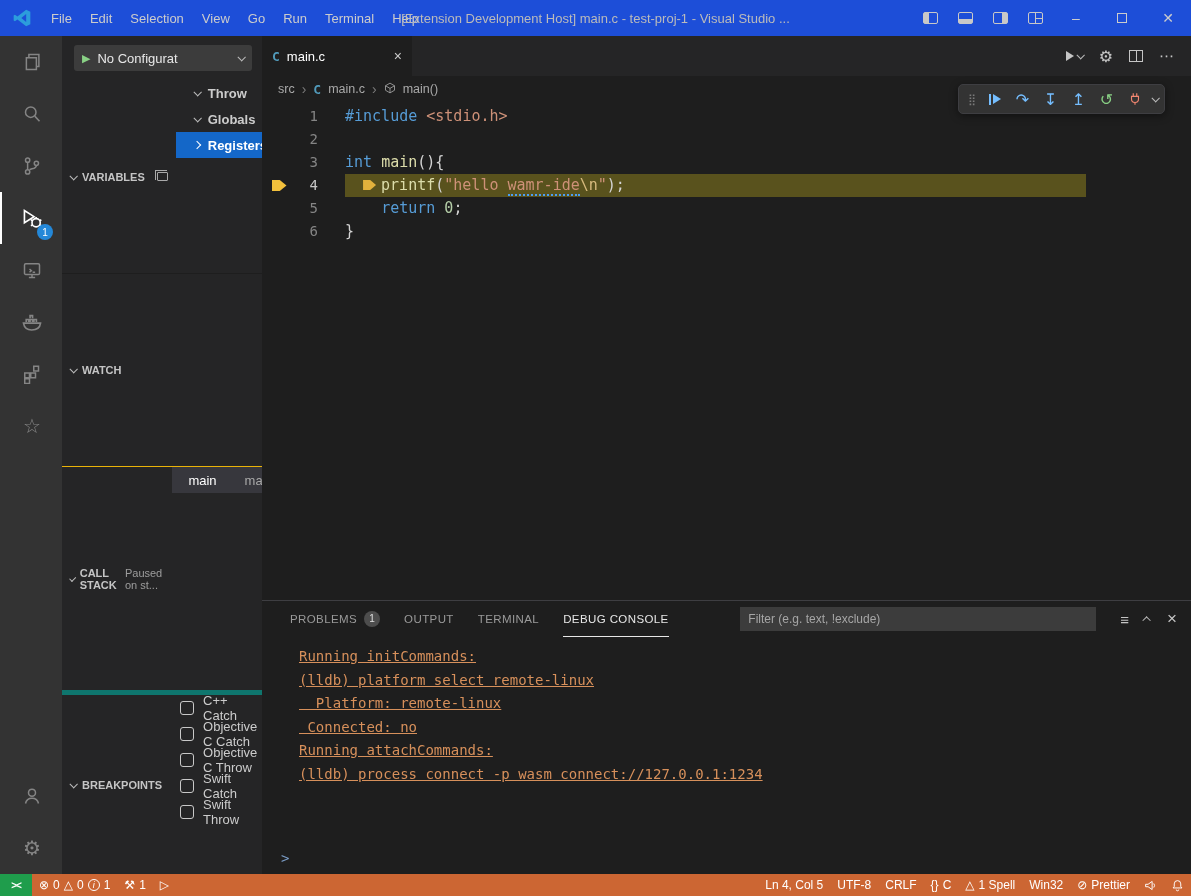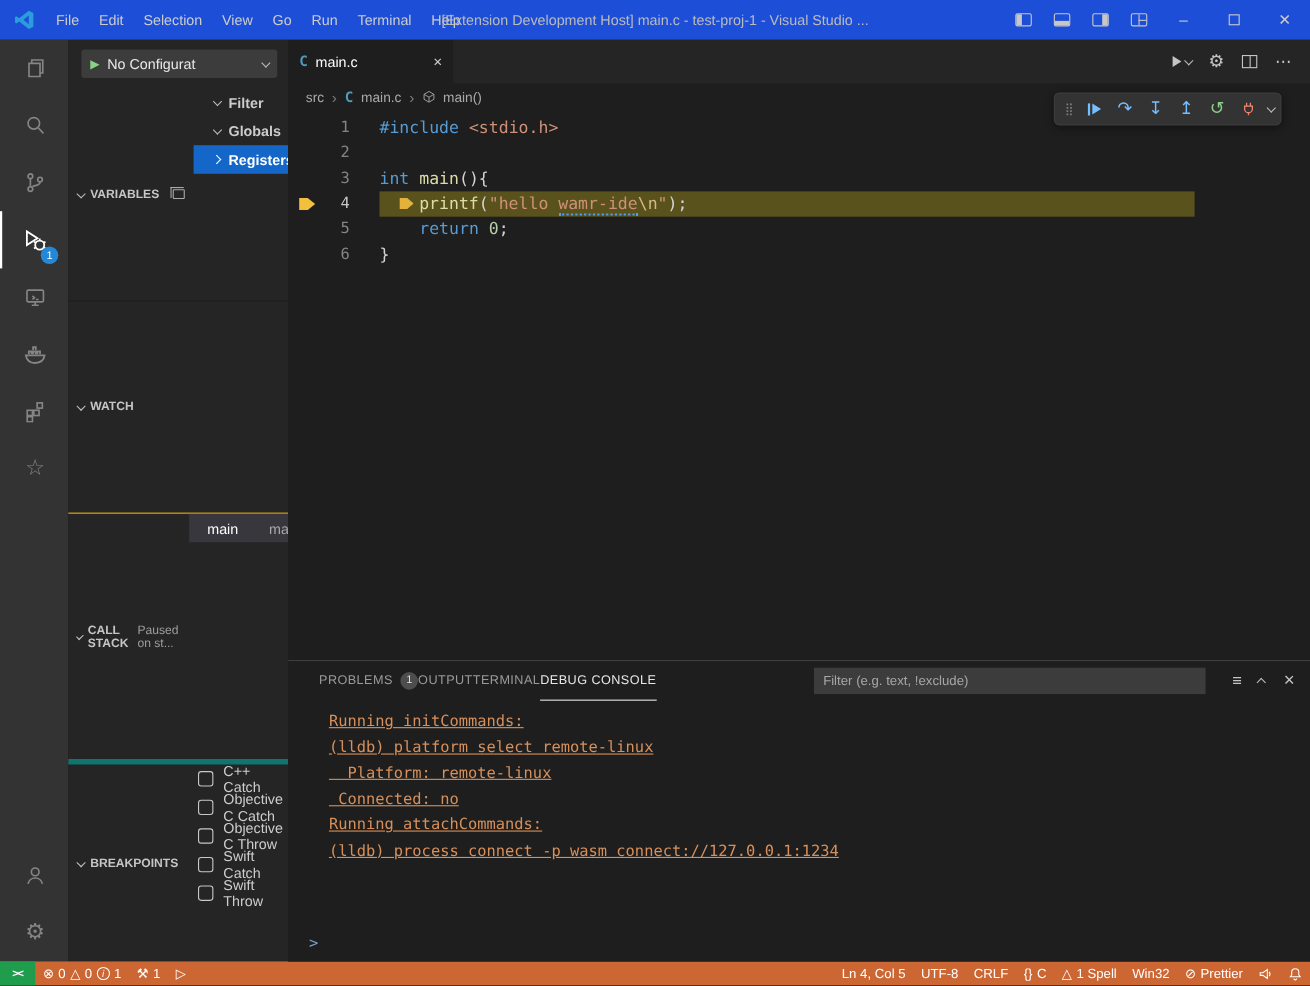--- a/index.html
+++ b/index.html
@@ -248,21 +248,21 @@
       <div class="section sec-variables">
         <div class="section-header">
           <span class="chev"></span>
           <span>VARIABLES</span>
           <span class="sec-head-spacer"></span>
           <span class="collapse-ic"></span>
         </div>
         <div id="variables-list">
             <div class="tree-row">
               <span class="chev"></span>
-              <span>Filter</span>
+              <span>Throw</span>
             </div>
             <div class="tree-row">
               <span class="chev"></span>
               <span>Globals</span>
             </div>
             <div class="tree-row selected">
               <span class="chev right"></span>
               <span>Registers</span>
             </div>
           </div>
@@ -378,21 +378,21 @@
         <span class="dbg-btn c-red">
           <svg width="14" height="14" viewBox="0 0 16 16">
               <path d="M6 1.5v3.5M10 1.5v3.5M4 5h8v3a4 4 0 0 1-8 0zM8 12v2.5"></path>
             </svg>
         </span>
         <span class="chev dbg-chev"></span>
       </div>
 
       <div class="panel">
         <div class="panel-header">
-          <div id="panel-tabs" style="display:flex;height:36px;align-items:stretch;">
+          <div id="panel-tabs" style="display:flex;gap:24px;height:36px;align-items:stretch;">
               <span class="panel-tab">
                 <span>PROBLEMS</span>
                 <span class="badge-gray">1</span>
               </span>
               <span class="panel-tab">
                 <span>OUTPUT</span>
               </span>
               <span class="panel-tab">
                 <span>TERMINAL</span>
               </span>

